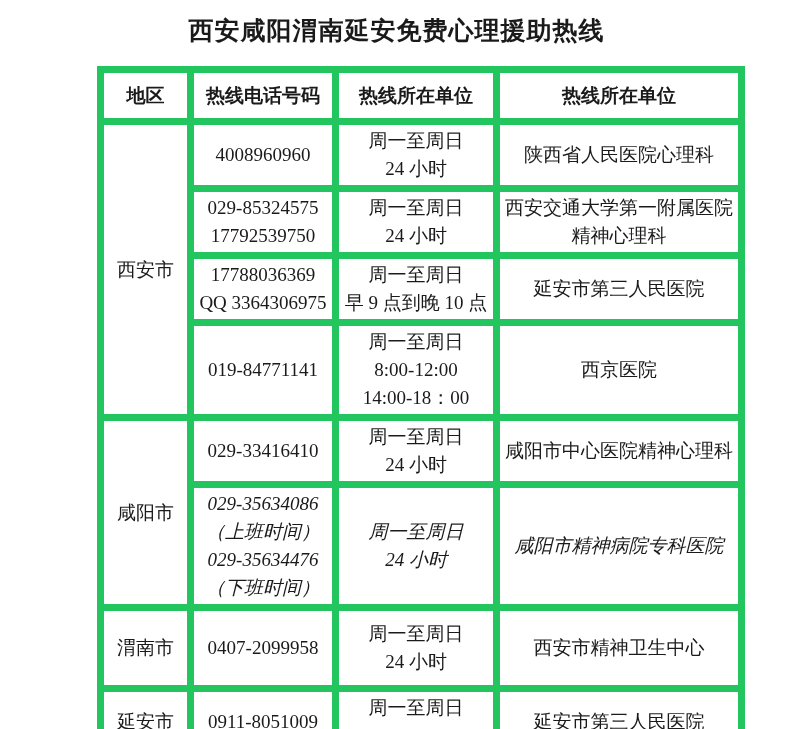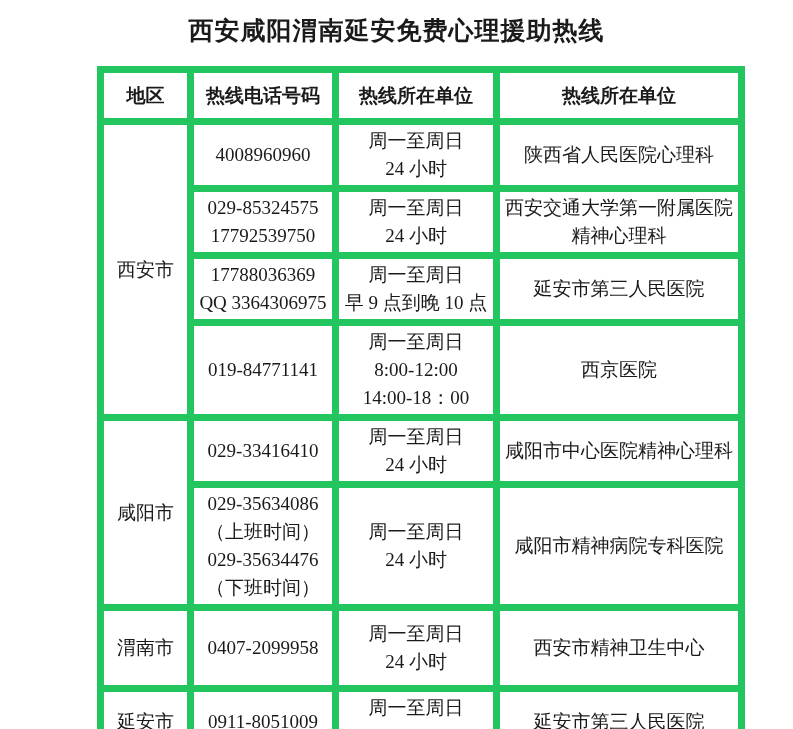--- a/index.html
+++ b/index.html
@@ -58,21 +58,21 @@
   col.c-region { width: 90px; }
   col.c-phone  { width: 145px; }
   col.c-time   { width: 161px; }
   col.c-org    { width: 245px; }
   tr.r-head { height: 52px; }
   tr.r-1 { height: 67px; }
   tr.r-2 { height: 65px; }
   tr.r-3 { height: 64px; }
   tr.r-4 { height: 84px; }
   tr.r-5 { height: 64px; }
-  tr.r-6 { height: 123px; }
+  tr.r-6 { height: 123px; font-style: italic; }
   tr.r-7 { height: 81px; }
   tr.r-8 { height: 59px; }
 </style>
 </head>
 <body>
 
 <div class="page">
 
   <h1 class="doc-title">西安咸阳渭南延安免费心理援助热线</h1>
 

